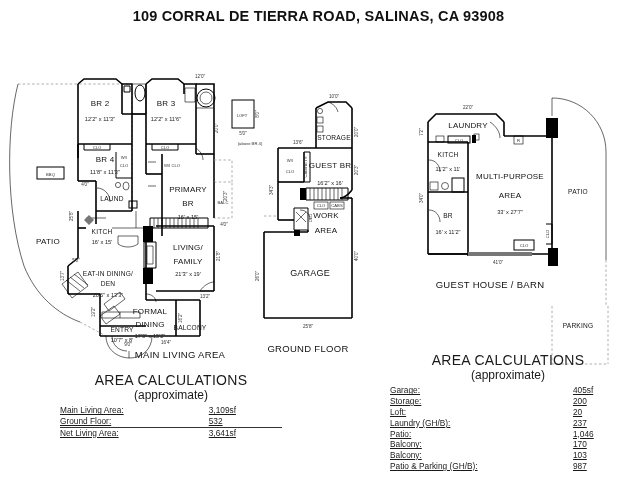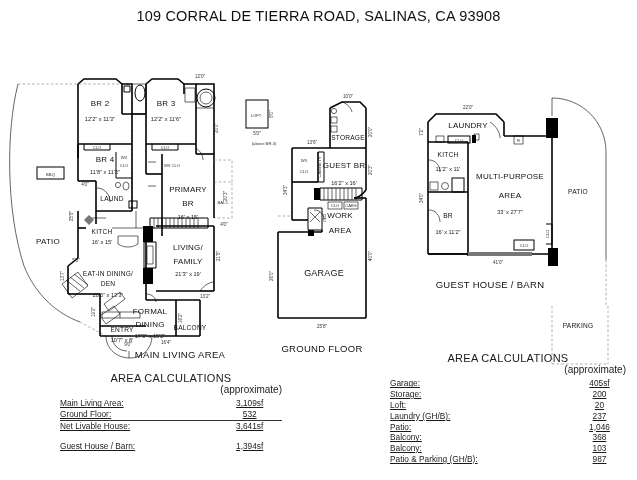--- a/index.html
+++ b/index.html
@@ -16,21 +16,21 @@
     font-family: "Liberation Sans", sans-serif;
     color: #1a1a1a;
   }
   #page-title {
     position: absolute;
     top: 8px;
     left: 0;
     width: 637px;
     text-align: center;
     font-size: 14.5px;
-    font-weight: normal;
+    font-weight: bold;
     letter-spacing: 0.2px;
     color: #111;
   }
   .plan {
     position: absolute;
   }
   svg { display: block; overflow: visible; }
   .wall      { fill: none; stroke: #000; stroke-width: 1.6; }
   .wall-thin { fill: none; stroke: #000; stroke-width: 1.0; }
   .wall-hair { fill: none; stroke: #000; stroke-width: 0.6; }
@@ -72,36 +72,36 @@
     letter-spacing: 0.3px;
   }
   .calc-table {
     position: absolute;
     font-family: "Liberation Sans", sans-serif;
     font-size: 8.3px;
     color: #1a1a1a;
   }
   .calc-head {
     text-align: center;
-    font-size: 11px;
+    font-size: 14px;
     letter-spacing: 0.3px;
   }
   .calc-sub {
-    text-align: right;
-    font-size: 10px;
+    text-align: center;
+    font-size: 12px;
     margin-bottom: 3px;
   }
   .calc-rows { display: table; width: 100%; border-collapse: collapse; text-decoration: underline; }
   .calc-row  { display: table-row; }
   .calc-label, .calc-value {
     display: table-cell;
     padding: 0.4px 0;
     white-space: nowrap;
   }
-  .calc-value { text-align: center; padding-left: 14px; }
+  .calc-value { text-align: left; padding-left: 14px; }
   .calc-row.underline .calc-label,
   .calc-row.underline .calc-value { border-bottom: 1px solid #333; }
   .calc-row.spacer .calc-label { height: 8px; }
   #calc-main { left: 60px; top: 372px; width: 222px; }
   #calc-aux  { left: 390px; top: 352px; width: 236px; }
 </style>
 </head>
 <body>
 
 <div id="page-title">109 CORRAL DE TIERRA ROAD, SALINAS, CA 93908</div>
@@ -295,21 +295,21 @@
   <text class="tick-lbl" x="76" y="226">5'0"</text>
   <text class="tick-lbl" x="95" y="276" transform="rotate(-90 95 276)">19'2"</text>
   <text class="tick-lbl" x="64" y="240" transform="rotate(-90 64 240)">13'7"</text>
   <text class="tick-lbl" x="128" y="310">9'0"</text>
   <text class="tick-lbl" x="166" y="308">16'4"</text>
 
   <text class="plan-caption" x="180" y="322">MAIN LIVING AREA</text>
 </svg>
 </div>
 
-<div class="plan" id="plan-ground" style="left:230px; top:40px; width:170px; height:320px;">
+<div class="plan" id="plan-ground" style="left:216px; top:40px; width:170px; height:320px;">
 <svg width="170" height="320" viewBox="0 0 170 320" xmlns="http://www.w3.org/2000/svg">
 
   <g>
     <rect class="wall-thin" x="16" y="60" width="22" height="28"></rect>
   </g>
   <text class="tiny-lbl" x="26" y="77">LOFT</text>
   <text class="tick-lbl" x="27" y="95">5'0"</text>
   <text class="tick-lbl" x="43" y="74" transform="rotate(-90 43 74)">8'0"</text>
   <text class="tiny-lbl" x="34" y="105">(above BR 4)</text>
 
@@ -466,31 +466,27 @@
   <div class="calc-rows">
     <div class="calc-row">
       <div class="calc-label">Main Living Area:</div>
       <div class="calc-value">3,109sf</div>
     </div>
     <div class="calc-row underline">
       <div class="calc-label">Ground Floor:</div>
       <div class="calc-value">532</div>
     </div>
     <div class="calc-row">
-      <div class="calc-label">Net Livable House:</div>
+      <div class="calc-label">Net Living Area:</div>
       <div class="calc-value">3,641sf</div>
     </div>
     <div class="calc-row spacer">
       <div class="calc-label"></div>
       <div class="calc-value"></div>
     </div>
-    <div class="calc-row">
-      <div class="calc-label">Guest House /  Barn:</div>
-      <div class="calc-value">1,394sf</div>
-    </div>
   </div>
 </div>
 
 <div class="calc-table" id="calc-aux">
   <div class="calc-head">AREA CALCULATIONS</div>
   <div class="calc-sub">(approximate)</div>
   <div class="calc-rows" id="calc-aux-rows">
       <div class="calc-row">
         <div class="calc-label">Garage:</div>
         <div class="calc-value">405sf</div>
@@ -506,21 +502,21 @@
       <div class="calc-row">
         <div class="calc-label">Laundry (GH/B):</div>
         <div class="calc-value">237</div>
       </div>
       <div class="calc-row">
         <div class="calc-label">Patio:</div>
         <div class="calc-value">1,046</div>
       </div>
       <div class="calc-row">
         <div class="calc-label">Balcony:</div>
-        <div class="calc-value">368</div>
+        <div class="calc-value">170</div>
       </div>
       <div class="calc-row">
         <div class="calc-label">Balcony:</div>
         <div class="calc-value">103</div>
       </div>
       <div class="calc-row">
         <div class="calc-label">Patio &amp; Parking (GH/B):</div>
         <div class="calc-value">987</div>
       </div>
     </div>

